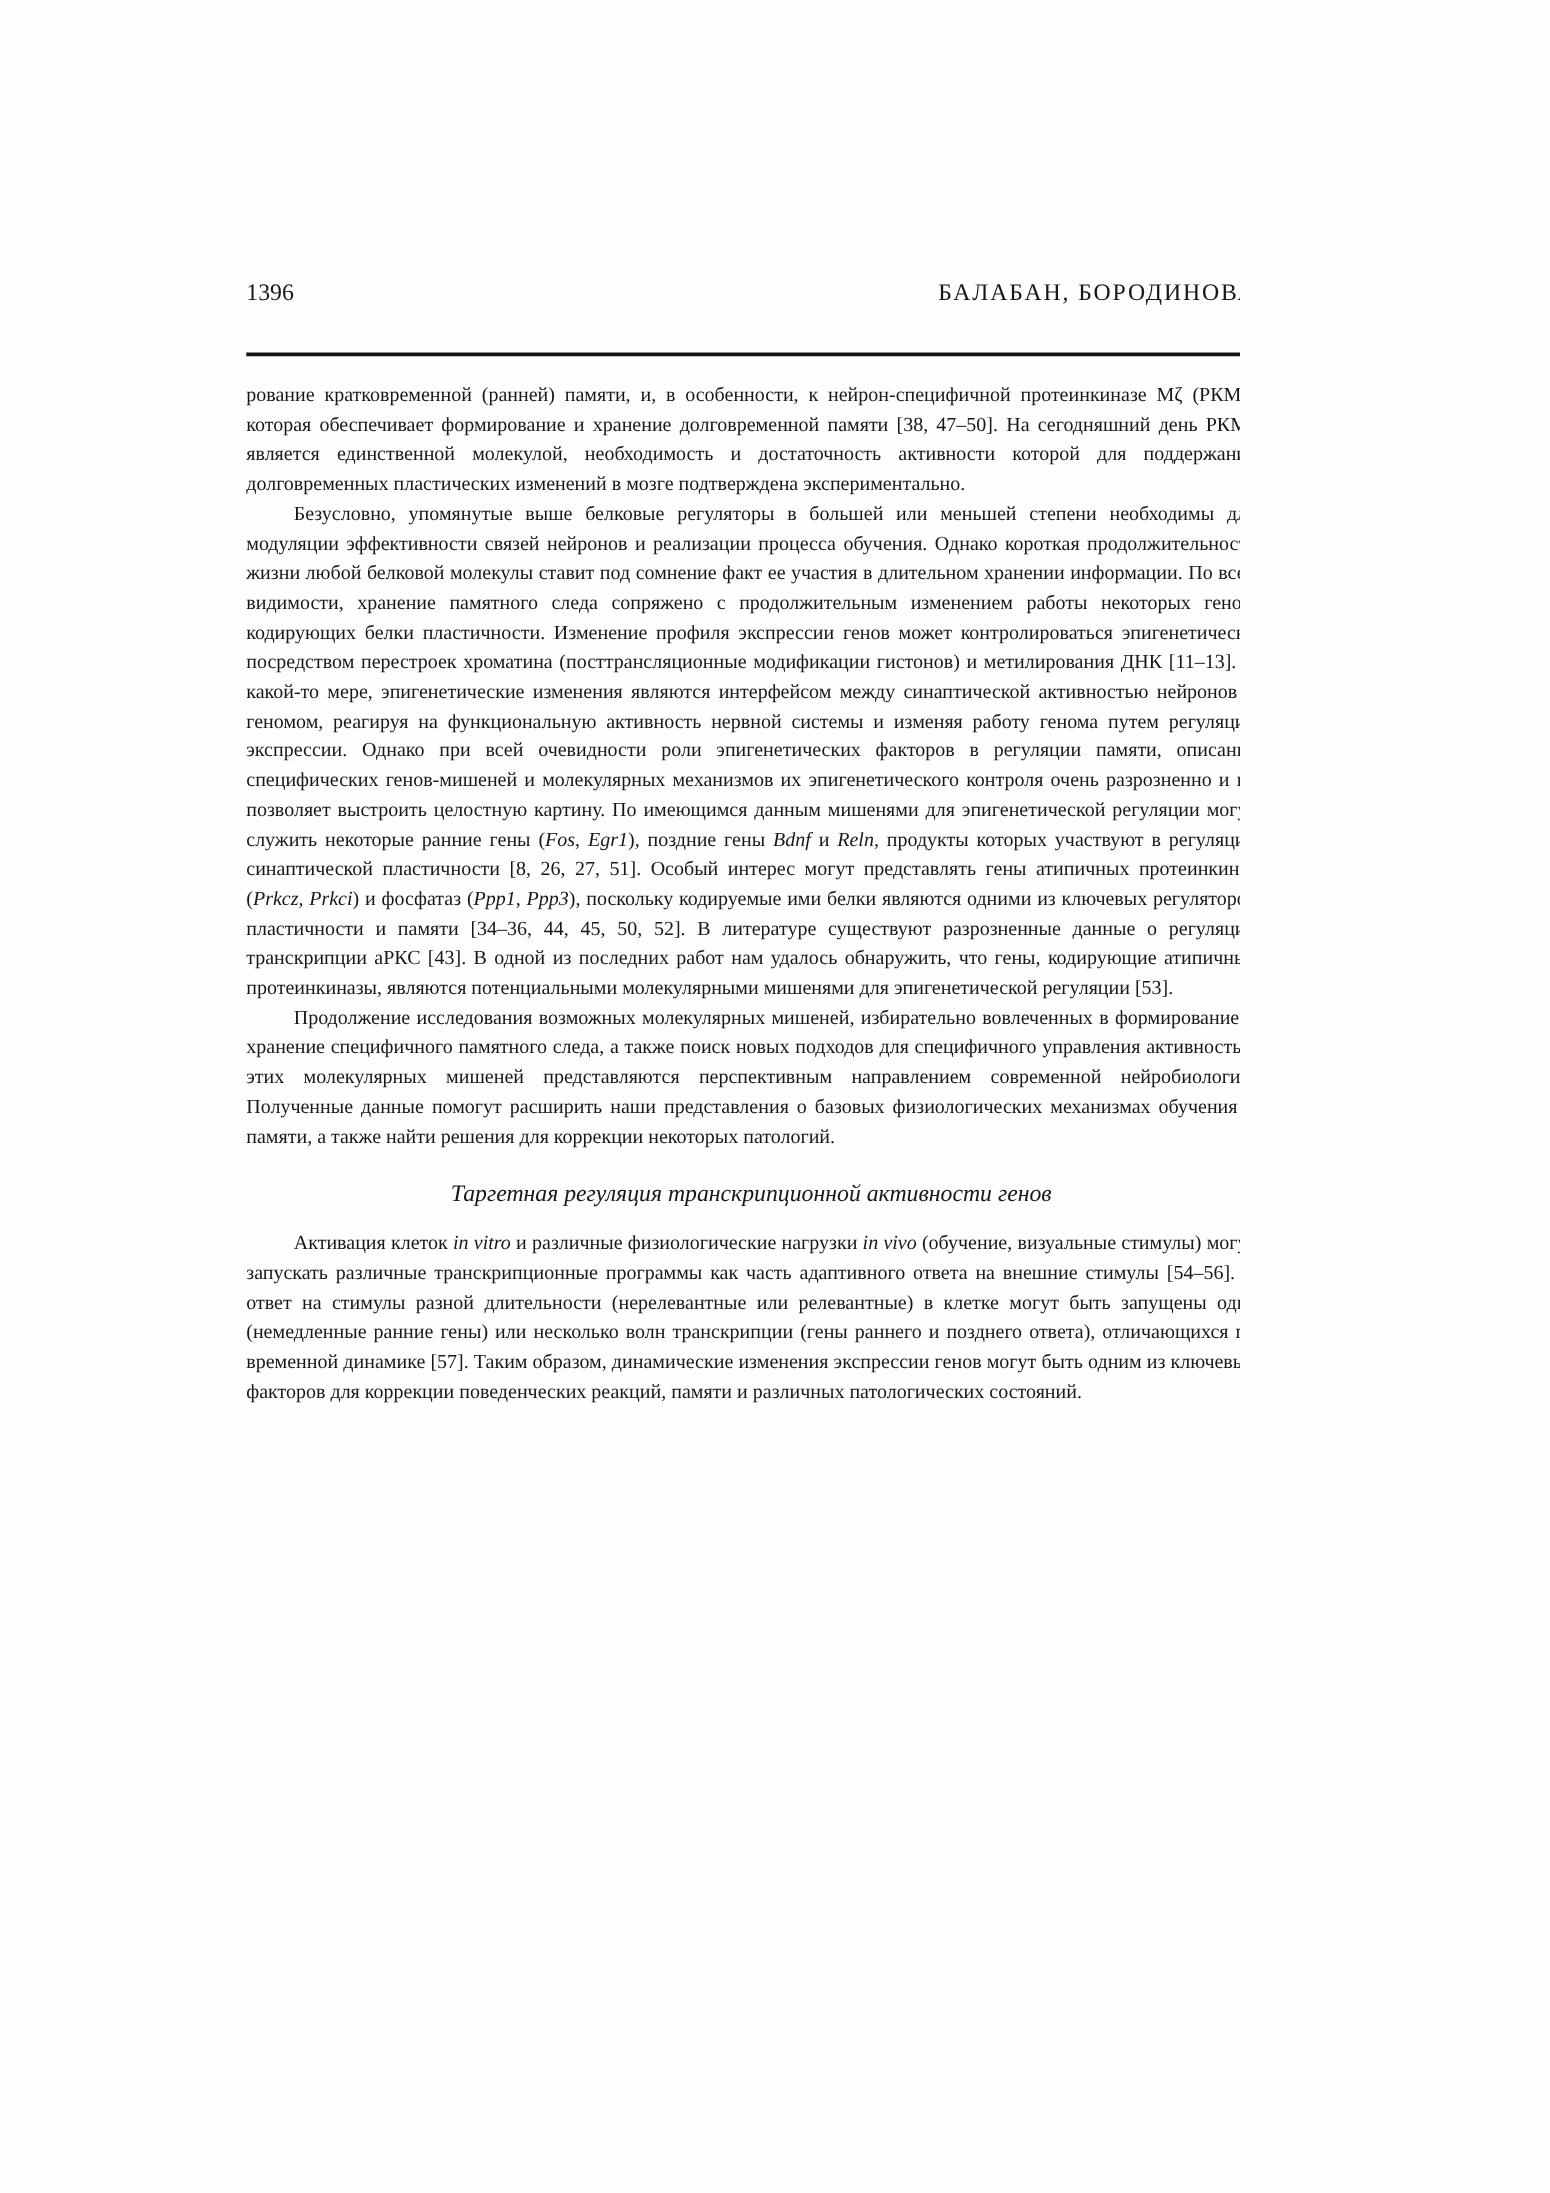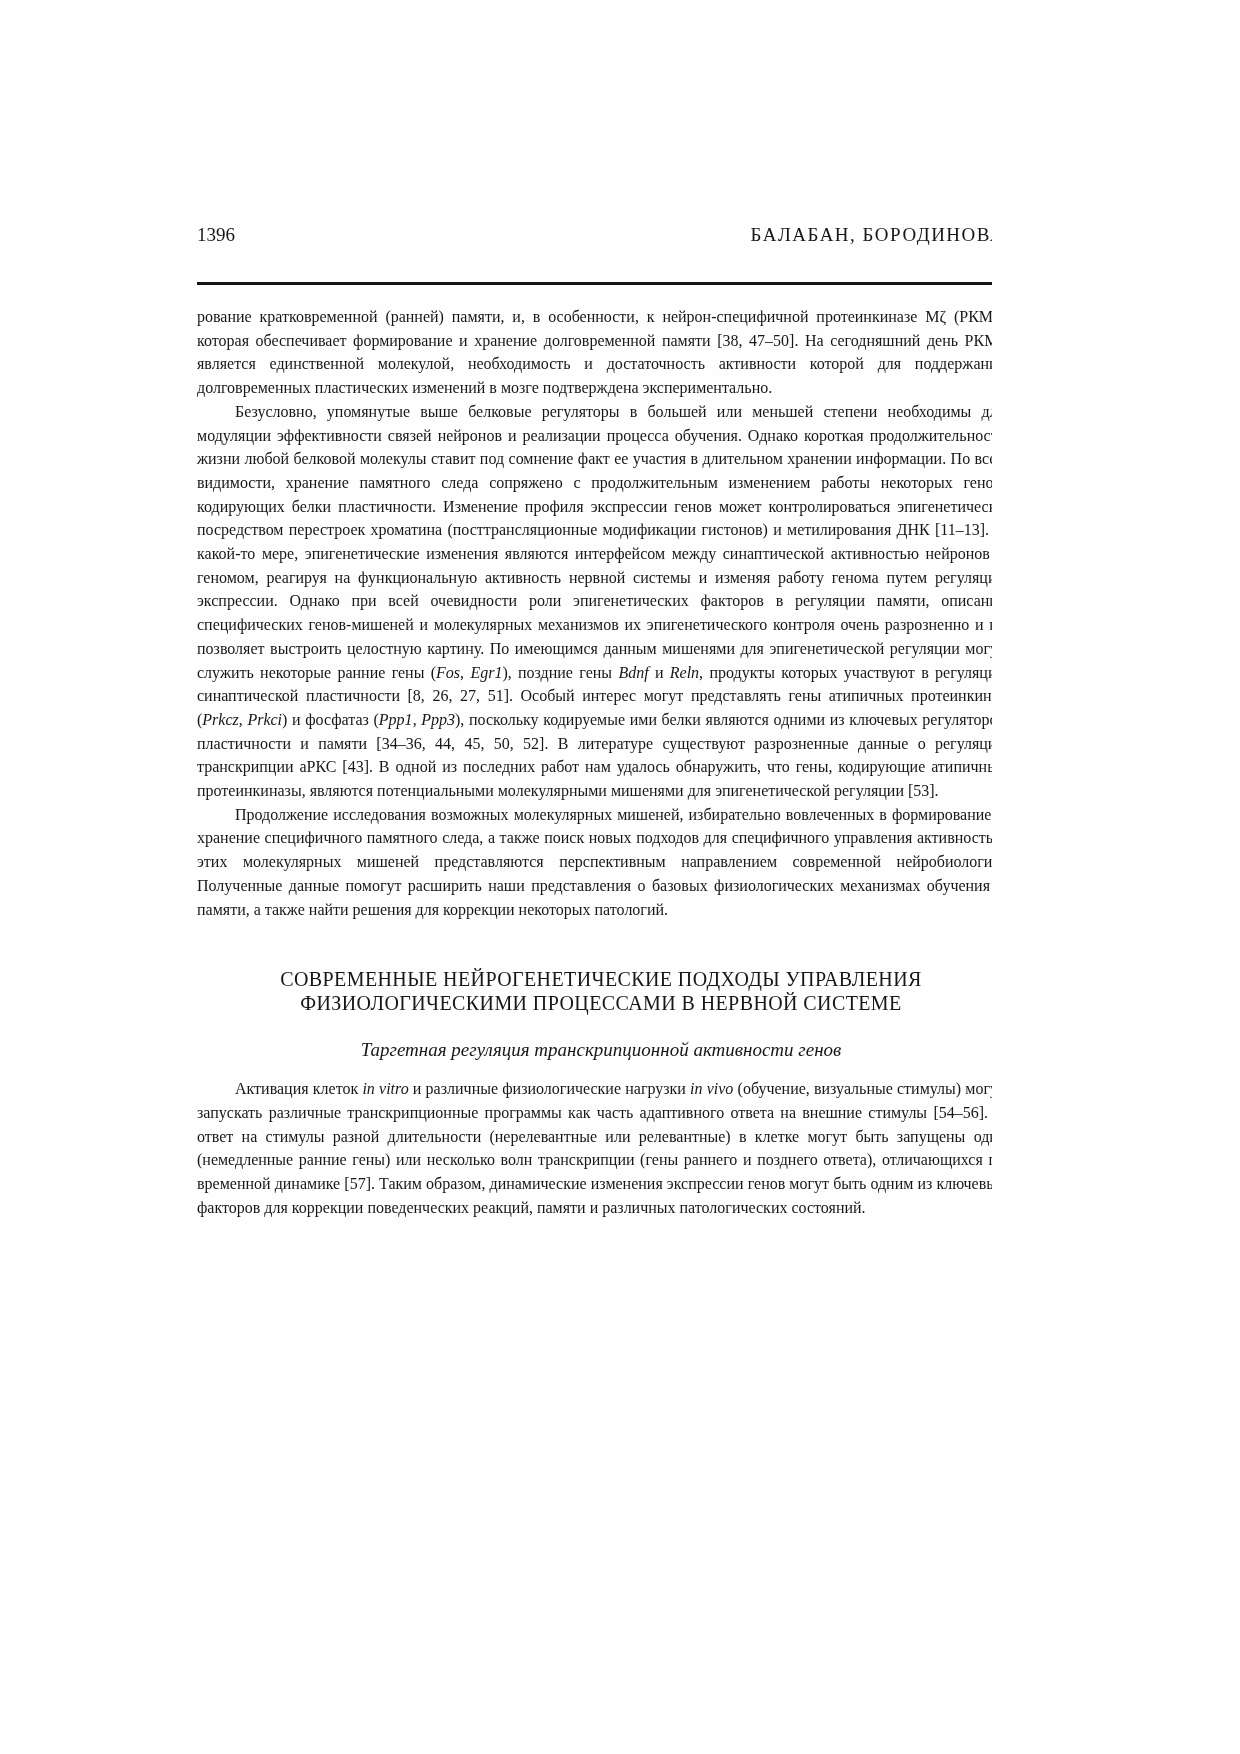--- a/index.html
+++ b/index.html
@@ -64,24 +64,20 @@
     <div class="rule"></div>
 
     <div class="bodytext">
 
       <p class="para"><span>рование кратковременной (ранней) памяти, и, в особенности, к нейрон-специфичной протеинкиназе Мζ (РКМζ) которая обеспечивает формирование и хранение долговременной памяти [38, 47–50]. На сегодняшний день РКМζ является единственной молекулой, необходимость и достаточность активности которой для поддержания долговременных пластических изменений в мозге подтверждена экспериментально.</span></p>
 
       <p class="para indent"><span>Безусловно, упомянутые выше белковые регуляторы в большей или меньшей степени необходимы для модуляции эффективности связей нейронов и реализации процесса обучения. Однако короткая продолжительность жизни любой белковой молекулы ставит под сомнение факт ее участия в длительном хранении информации. По всей видимости, хранение памятного следа сопряжено с продолжительным изменением работы некоторых генов, кодирующих белки пластичности. Изменение профиля экспрессии генов может контролироваться эпигенетически посредством перестроек хроматина (посттрансляционные модификации гистонов) и метилирования ДНК [11–13]. В какой-то мере, эпигенетические изменения являются интерфейсом между синаптической активностью нейронов и геномом, реагируя на функциональную активность нервной системы и изменяя работу генома путем регуляции экспрессии. Однако при всей очевидности роли эпигенетических факторов в регуляции памяти, описание специфических генов-мишеней и молекулярных механизмов их эпигенетического контроля очень разрозненно и не позволяет выстроить целостную картину. По имеющимся данным мишенями для эпигенетической регуляции могут служить некоторые ранние гены (</span><span class="it">Fos</span><span>, </span><span class="it">Egr1</span><span>), поздние гены </span><span class="it">Bdnf</span><span> и </span><span class="it">Reln</span><span>, продукты которых участвуют в регуляции синаптической пластичности [8, 26, 27, 51]. Особый интерес могут представлять гены атипичных протеинкиназ (</span><span class="it">Prkcz</span><span>, </span><span class="it">Prkci</span><span>) и фосфатаз (</span><span class="it">Ppp1</span><span>, </span><span class="it">Ppp3</span><span>), поскольку кодируемые ими белки являются одними из ключевых регуляторов пластичности и памяти [34–36, 44, 45, 50, 52]. В литературе существуют разрозненные данные о регуляции транскрипции аРКС [43]. В одной из последних работ нам удалось обнаружить, что гены, кодирующие атипичные протеинкиназы, являются потенциальными молекулярными мишенями для эпигенетической регуляции [53].</span></p>
 
       <p class="para indent"><span>Продолжение исследования возможных молекулярных мишеней, избирательно вовлеченных в формирование и хранение специфичного памятного следа, а также поиск новых подходов для специфичного управления активностью этих молекулярных мишеней представляются перспективным направлением современной нейробиологии. Полученные данные помогут расширить наши представления о базовых физиологических механизмах обучения и памяти, а также найти решения для коррекции некоторых патологий.</span></p>
 
-      <h2 class="section">
-        <span>СОВРЕМЕННЫЕ НЕЙРОГЕНЕТИЧЕСКИЕ ПОДХОДЫ УПРАВЛЕНИЯ</span><br>
-        <span>ФИЗИОЛОГИЧЕСКИМИ ПРОЦЕССАМИ В НЕРВНОЙ СИСТЕМЕ</span>
-      </h2>
 
       <h3 class="subsection">Таргетная регуляция транскрипционной активности генов</h3>
 
       <p class="para indent"><span>Активация клеток </span><span class="it">in vitro</span><span> и различные физиологические нагрузки </span><span class="it">in vivo</span><span> (обучение, визуальные стимулы) могут запускать различные транскрипционные программы как часть адаптивного ответа на внешние стимулы [54–56]. В ответ на стимулы разной длительности (нерелевантные или релевантные) в клетке могут быть запущены одна (немедленные ранние гены) или несколько волн транскрипции (гены раннего и позднего ответа), отличающихся по временной динамике [57]. Таким образом, динамические изменения экспрессии генов могут быть одним из ключевых факторов для коррекции поведенческих реакций, памяти и различных патологических состояний.</span></p>
 
     </div>
   </div>
 </div>
 
 </body></html>

